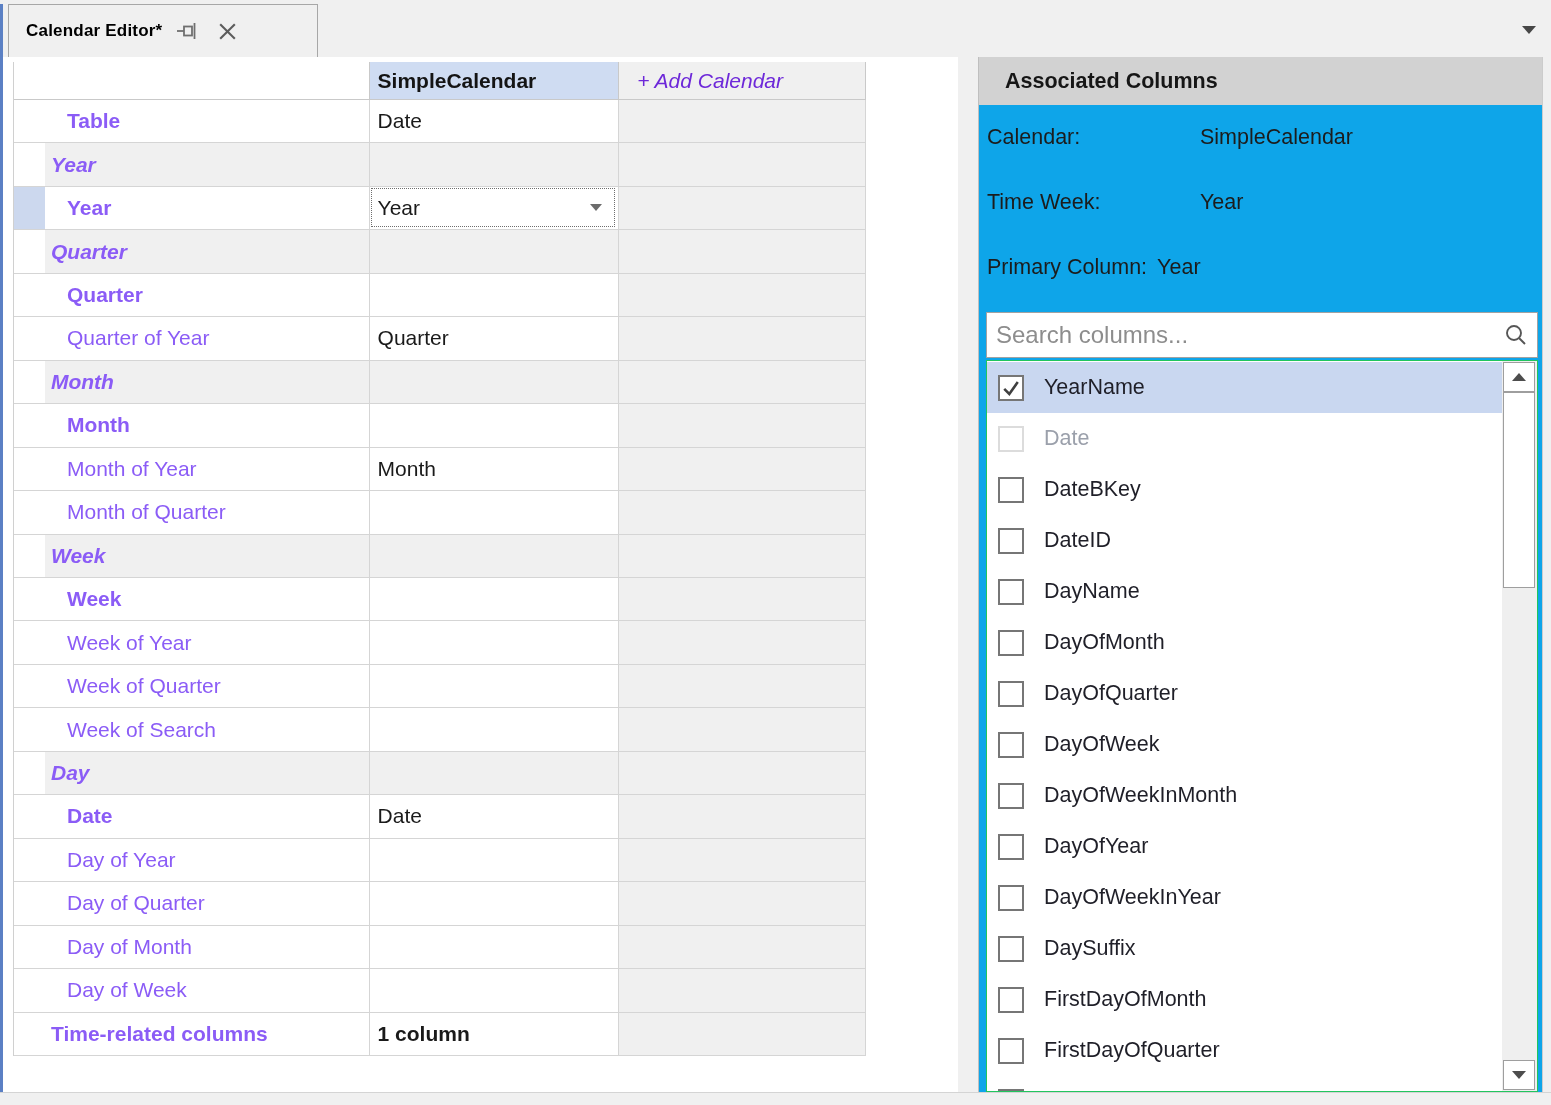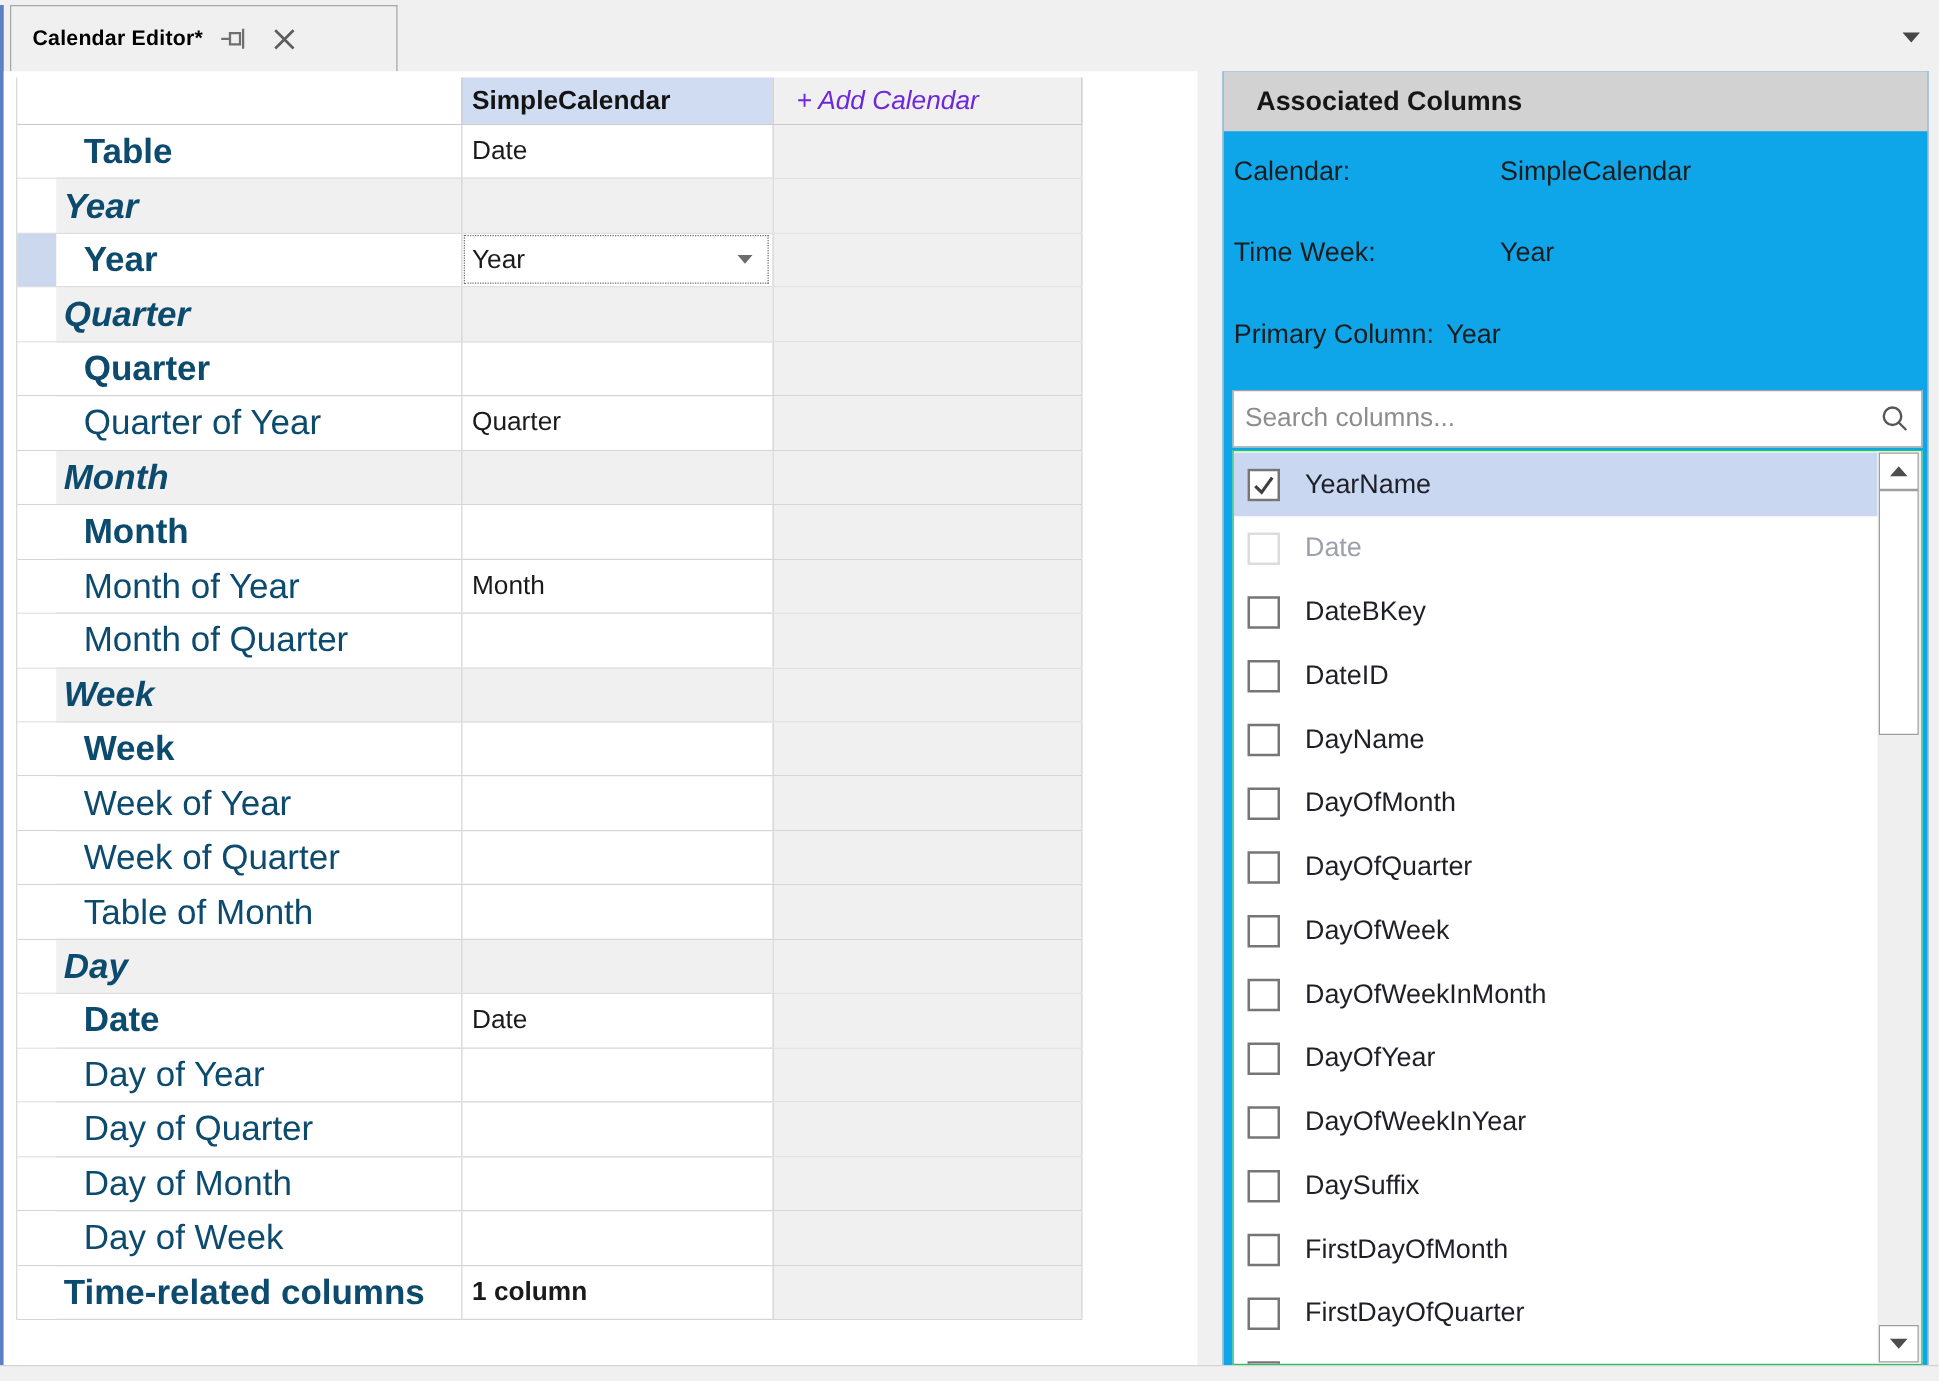--- a/index.html
+++ b/index.html
@@ -29,21 +29,21 @@
   .ghead .hl{width:355px;background:#ffffff;}
   .ghead .hv{width:250px;box-sizing:border-box;background:#cfdcf2;border-left:1px solid #c9c9c9;
     display:flex;align-items:center;padding-left:8px;font-weight:bold;font-size:21px;color:#141414;}
   .ghead .ha{width:248px;box-sizing:border-box;background:#f0f0f0;border-left:1px solid #c9c9c9;border-right:1px solid #c9c9c9;
     display:flex;align-items:center;padding-left:18px;font-style:italic;font-size:21px;color:#6d28d9;}
   .grows{display:flex;flex-direction:column;height:956px;}
   .grow{flex:1 1 0;display:flex;box-sizing:border-box;border-bottom:1px solid #d5d5d5;min-height:0;}
   .cell{box-sizing:border-box;display:flex;align-items:center;min-width:0;}
   .sel{width:31px;background:#ffffff;}
   .sel.on{background:#ccd8ee;}
-  .lab{width:324px;padding-left:22px;font-size:28px;color:#0c4a6e;}
+  .lab{width:324px;padding-left:22px;font-size:21px;color:#8b5cf6;}
   .lab.b{font-weight:bold;}
   .val{width:250px;border-left:1px solid #d5d5d5;padding-left:8px;font-size:21px;color:#1a1a1a;position:relative;}
   .add{width:248px;border-left:1px solid #d5d5d5;border-right:1px solid #d5d5d5;background:#f0f0f0;}
   .grow.group .lab,.grow.group .val{background:#f0f0f0;}
   .grow.group .lab{padding-left:6px;font-weight:bold;font-style:italic;}
   .grow.sum .lab{padding-left:6px;font-weight:bold;}
   .grow.sum .val{font-weight:bold;}
   .dd{position:absolute;left:1px;top:1px;right:3px;bottom:2px;background:#ffffff;
     border:1px dotted #6e6e6e;display:flex;align-items:center;justify-content:space-between;
     padding:0 12px 0 6px;font-size:21px;color:#1a1a1a;}
@@ -53,21 +53,21 @@
     background:#0ea5e9;border-left:1px solid #bfbfbf;border-right:1px solid #cccccc;}
   .phead{height:48px;background:#d2d2d2;display:flex;align-items:center;padding-left:26px;
     font-weight:bold;font-size:21.5px;color:#161616;}
   .pinfo{padding:0 8px 0 8px;height:195px;}
   .irow{height:65px;display:flex;align-items:center;font-size:21.5px;color:#1c1c1c;}
   .irow .il{width:213px;}
   .irow.tight .il{width:auto;margin-right:10px;}
   .search{position:absolute;left:7px;top:255px;width:552px;height:46px;box-sizing:border-box;
     background:#ffffff;border:1px solid #a2a2a2;display:flex;align-items:center;padding-right:9px;}
   .search input{border:none;outline:none;background:transparent;flex:1;height:100%;
-    font-family:"Liberation Sans",sans-serif;font-size:21px;color:#333;padding:0 0 0 9px;}
+    font-family:"Liberation Sans",sans-serif;font-size:24px;color:#333;padding:0 0 0 9px;}
   .search input::placeholder{color:#8d8d8d;}
   .plist{position:absolute;left:7px;top:303px;width:552px;height:732px;box-sizing:border-box;
     background:#ffffff;border:1px solid #22c55e;overflow:hidden;}
   .items{position:absolute;left:0;top:1px;width:515px;}
   .citem{height:51px;display:flex;align-items:center;padding-left:11px;box-sizing:border-box;}
   .citem.seld{background:#c9d7f0;}
   .cbox{width:26px;height:26px;box-sizing:border-box;border:2px solid #767676;background:#fff;
     margin-right:20px;display:flex;align-items:center;justify-content:center;flex:0 0 26px;}
   .citem.dis .cbox{border-color:#dcdcdc;}
   .cname{font-size:21.5px;color:#1f1f28;white-space:nowrap;}
@@ -200,21 +200,21 @@
         <div class="cell add"></div>
       </div>
       <div class="grow">
         <div class="cell sel"></div>
         <div class="cell lab">Week of Quarter</div>
         <div class="cell val"></div>
         <div class="cell add"></div>
       </div>
       <div class="grow">
         <div class="cell sel"></div>
-        <div class="cell lab">Table of Month</div>
+        <div class="cell lab">Week of Search</div>
         <div class="cell val"></div>
         <div class="cell add"></div>
       </div>
       <div class="grow group">
         <div class="cell sel"></div>
         <div class="cell lab">Day</div>
         <div class="cell val"></div>
         <div class="cell add"></div>
       </div>
       <div class="grow">

